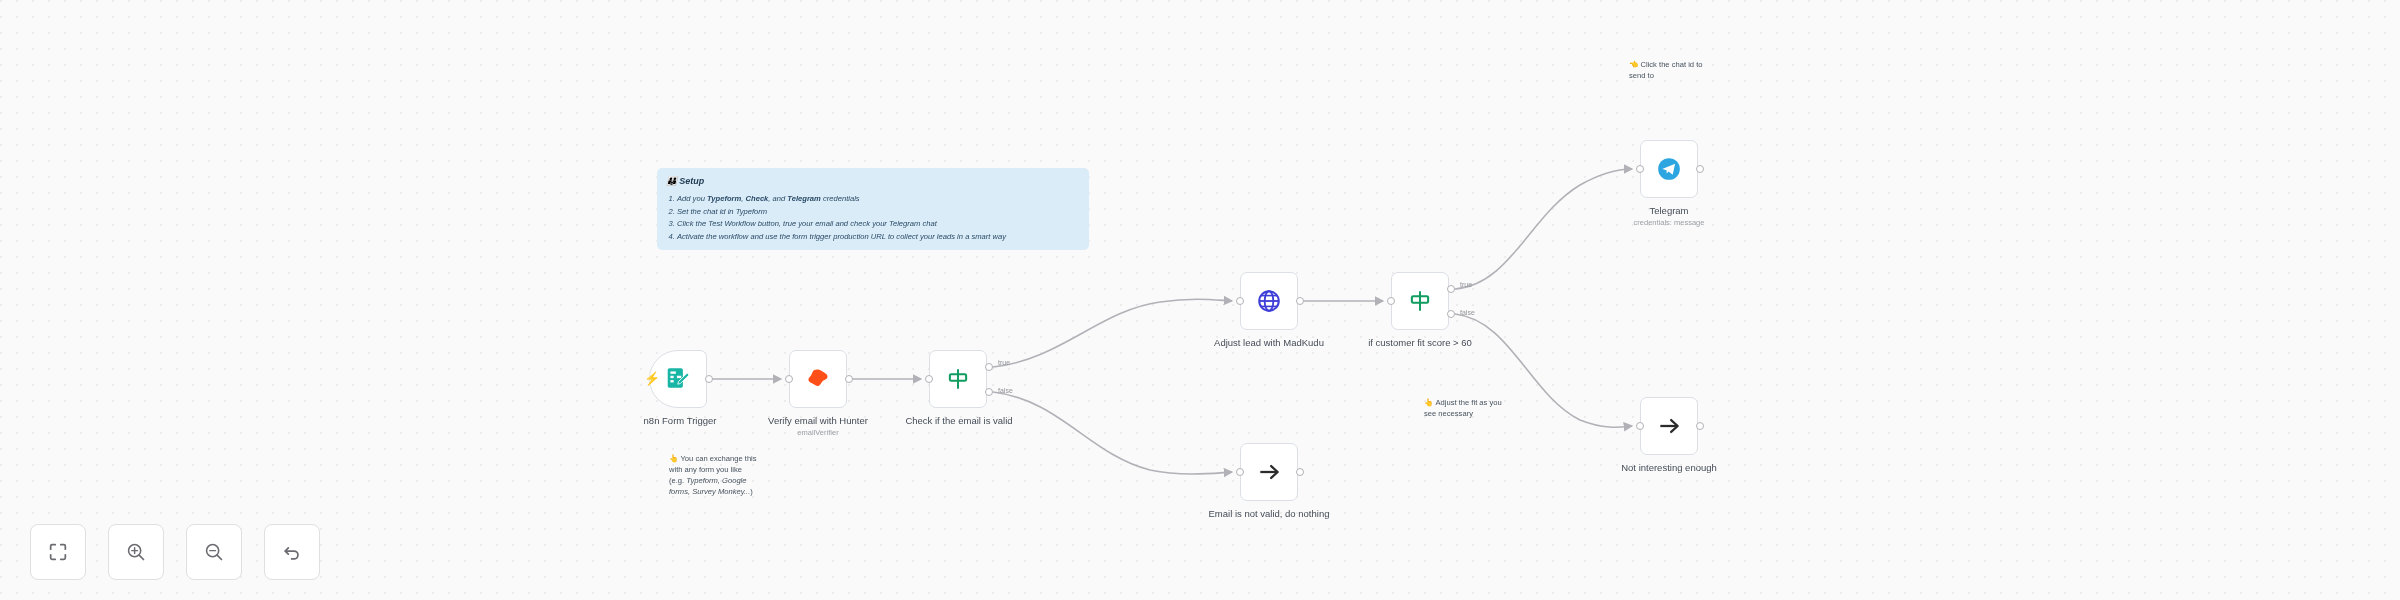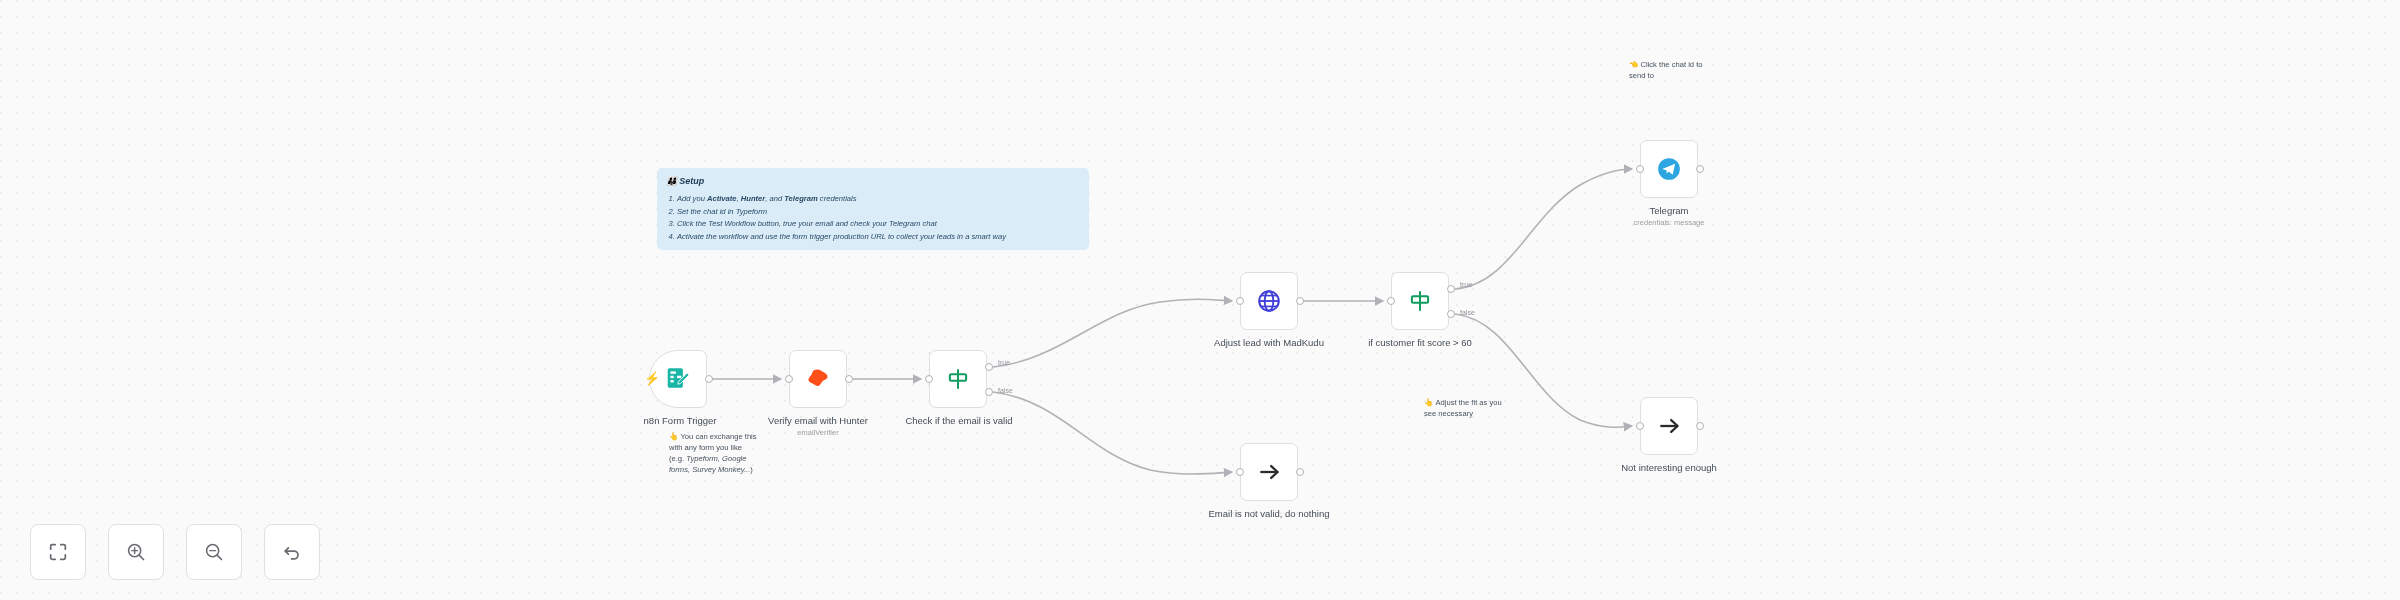--- a/index.html
+++ b/index.html
@@ -181,29 +181,29 @@
     <text class="edge-label" x="1460" y="287">true</text>
     <text class="edge-label" x="1460" y="315">false</text>
   </svg>
 
   <div class="sticky blue" style="left:657px; top:168px; width:432px;font-style:italic;">
     <div class="sticky-title">
       <span class="note-emoji">👪</span><span>Setup</span>
     </div>
     <ol>
       <li>
-        Add you <b>Activate</b>, <b>Hunter</b>, and <b>Telegram</b> credentials
+        Add you <b>Typeform</b>, <b>Check</b>, and <b>Telegram</b> credentials
       </li>
       <li>Set the chat id in Typeform</li>
       <li>Click the Test Workflow button, true your email and check your Telegram chat</li>
       <li>Activate the workflow and use the form trigger production URL to collect your leads in a smart way</li>
     </ol>
   </div>
 
-  <div class="sticky plain" style="left:660px; top:424px; width:108px;">
+  <div class="sticky plain" style="left:660px; top:446px; width:108px;">
     <span class="note-emoji">👆</span><span>You can exchange this with any form you like (e.g. <i>Typeform, Google forms, Survey Monkey...</i>)</span>
   </div>
 
   <div class="sticky plain" style="left:1415px; top:390px; width:110px;">
     <span class="note-emoji">👆</span><span>Adjust the fit as you see necessary</span>
   </div>
 
   <div class="sticky plain" style="left:1620px; top:52px; width:110px;">
     <span class="note-emoji">👈</span><span>Click the chat id to send to</span>
   </div>

